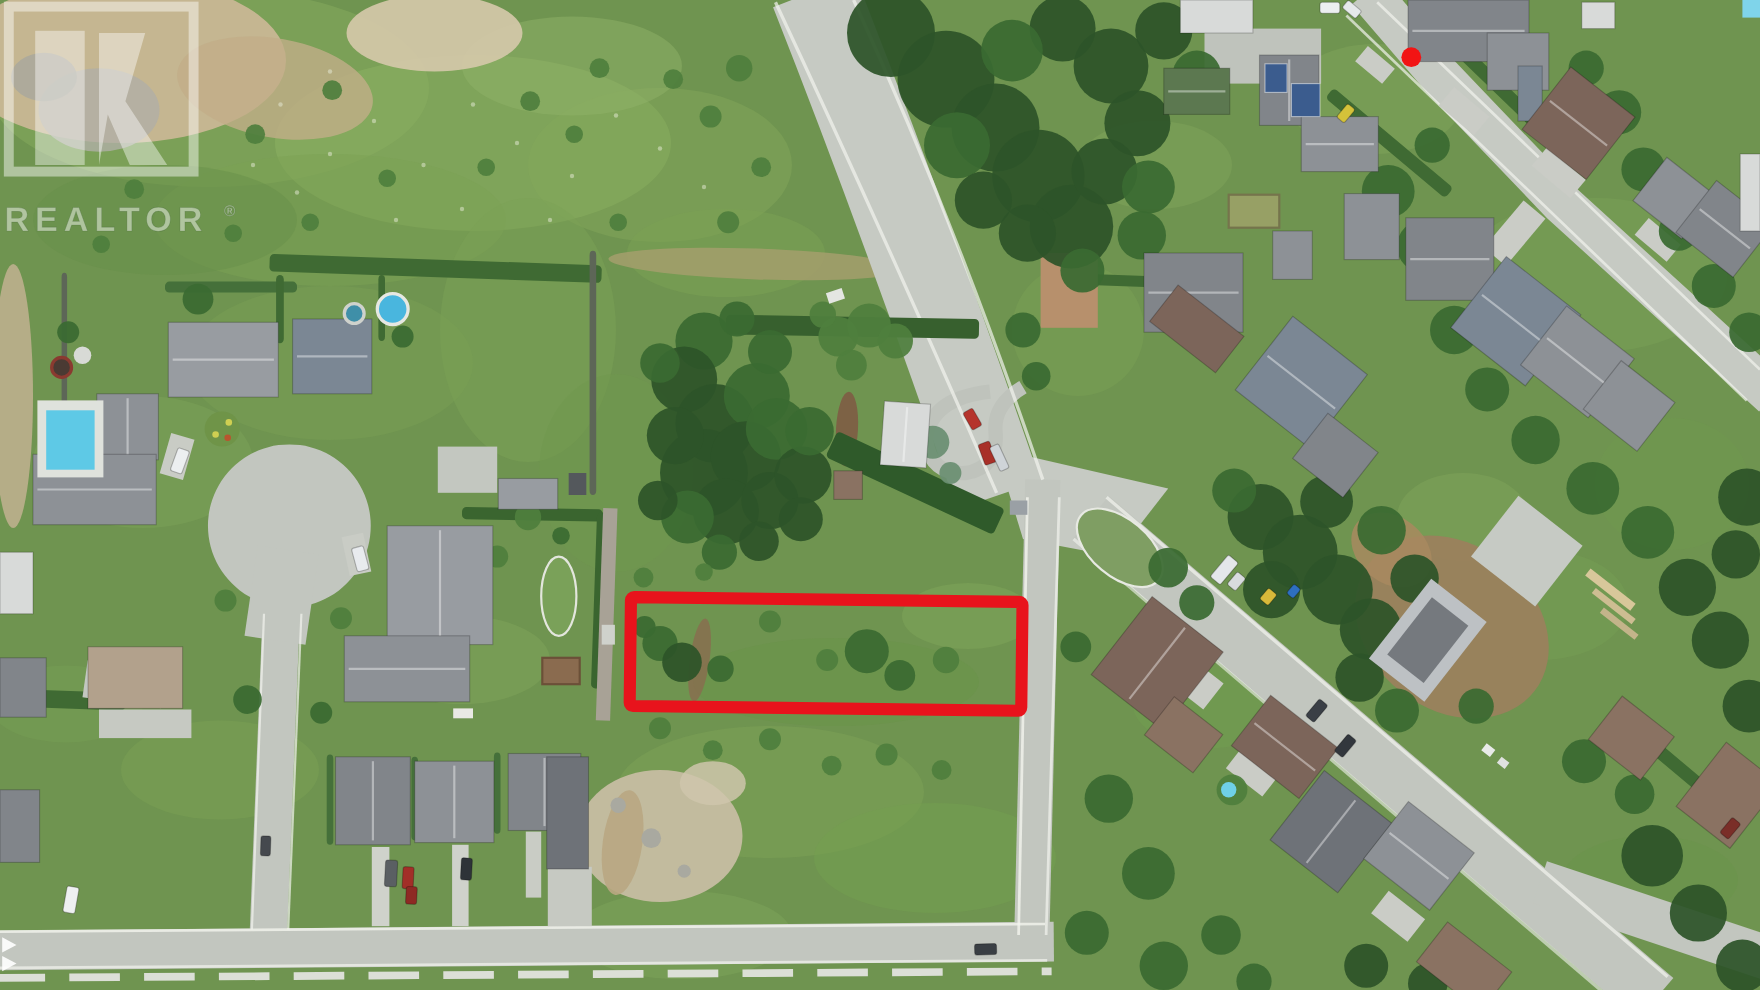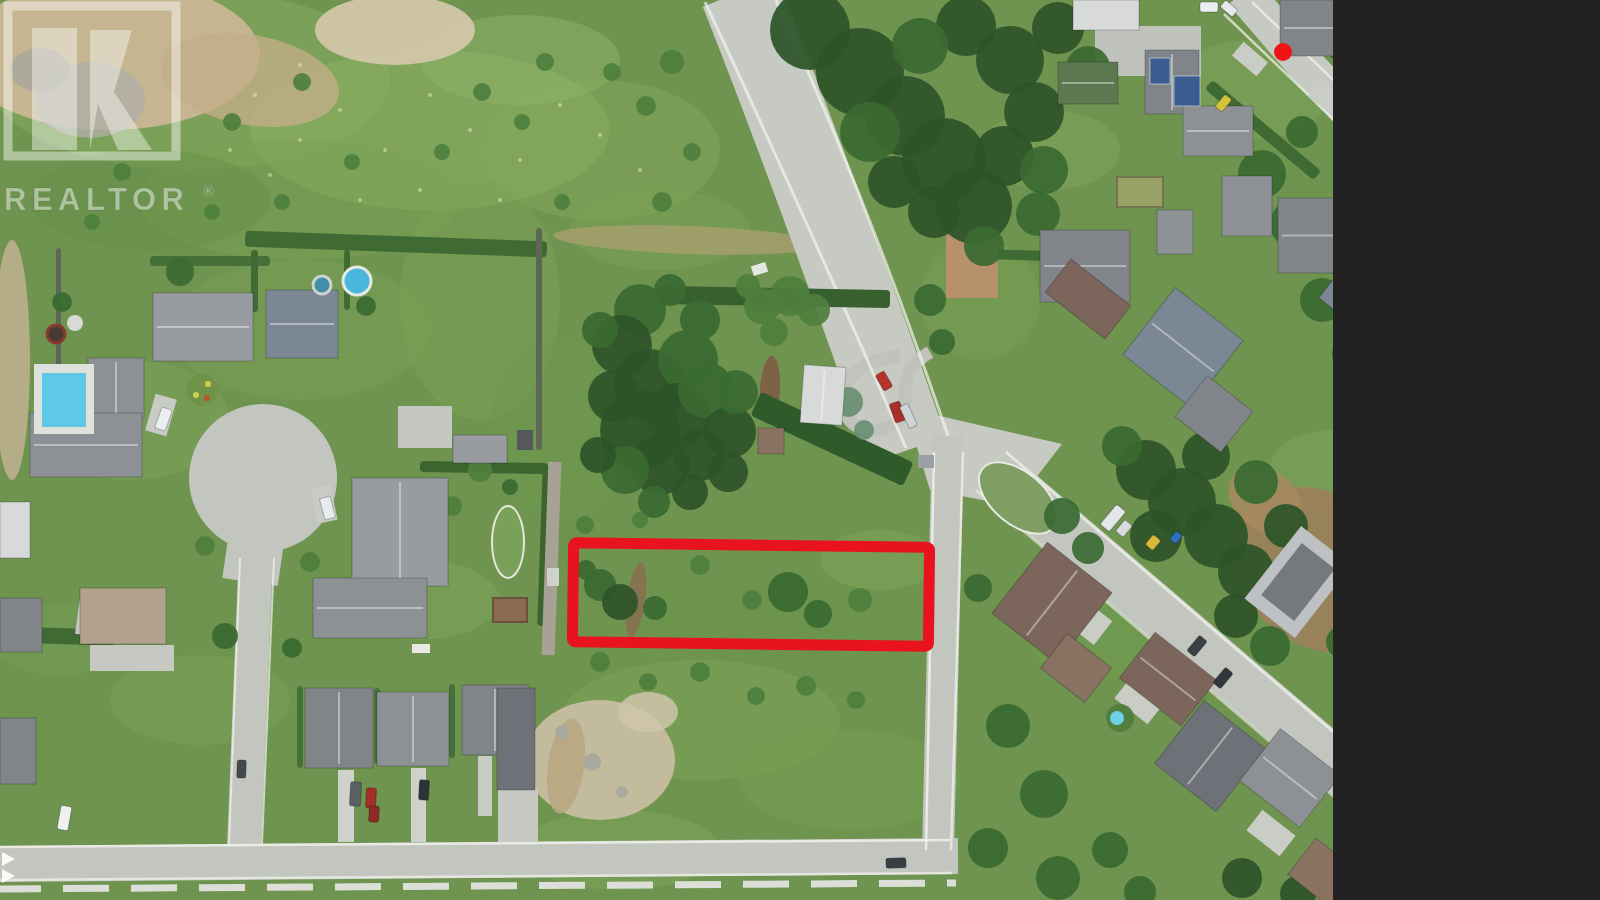--- a/index.html
+++ b/index.html
@@ -1,16 +1,16 @@
 <!DOCTYPE html>
 <html><head>
 <meta charset="utf-8">
 <style>
   html,body{margin:0;padding:0;background:#222;font-family:"Liberation Sans",sans-serif;}
-  .photo{position:relative;width:1333px;height:900px;overflow:hidden;background:#ec4899;}
+  .photo{position:relative;width:1600px;height:900px;overflow:hidden;background:#ec4899;}
   .photo svg{position:absolute;left:0;top:0;}
   #watermark{position:absolute;left:0;top:0;pointer-events:none;}
   #watermark text{font-family:"Liberation Sans",sans-serif;font-weight:600;}
 </style>
 </head>
 <body>
 
 <div class="photo">
   <svg id="scene" width="1600" height="900" viewBox="0 0 1600 900">
       <rect x="0" y="0" width="1600" height="900" fill="#6f9450"></rect>

